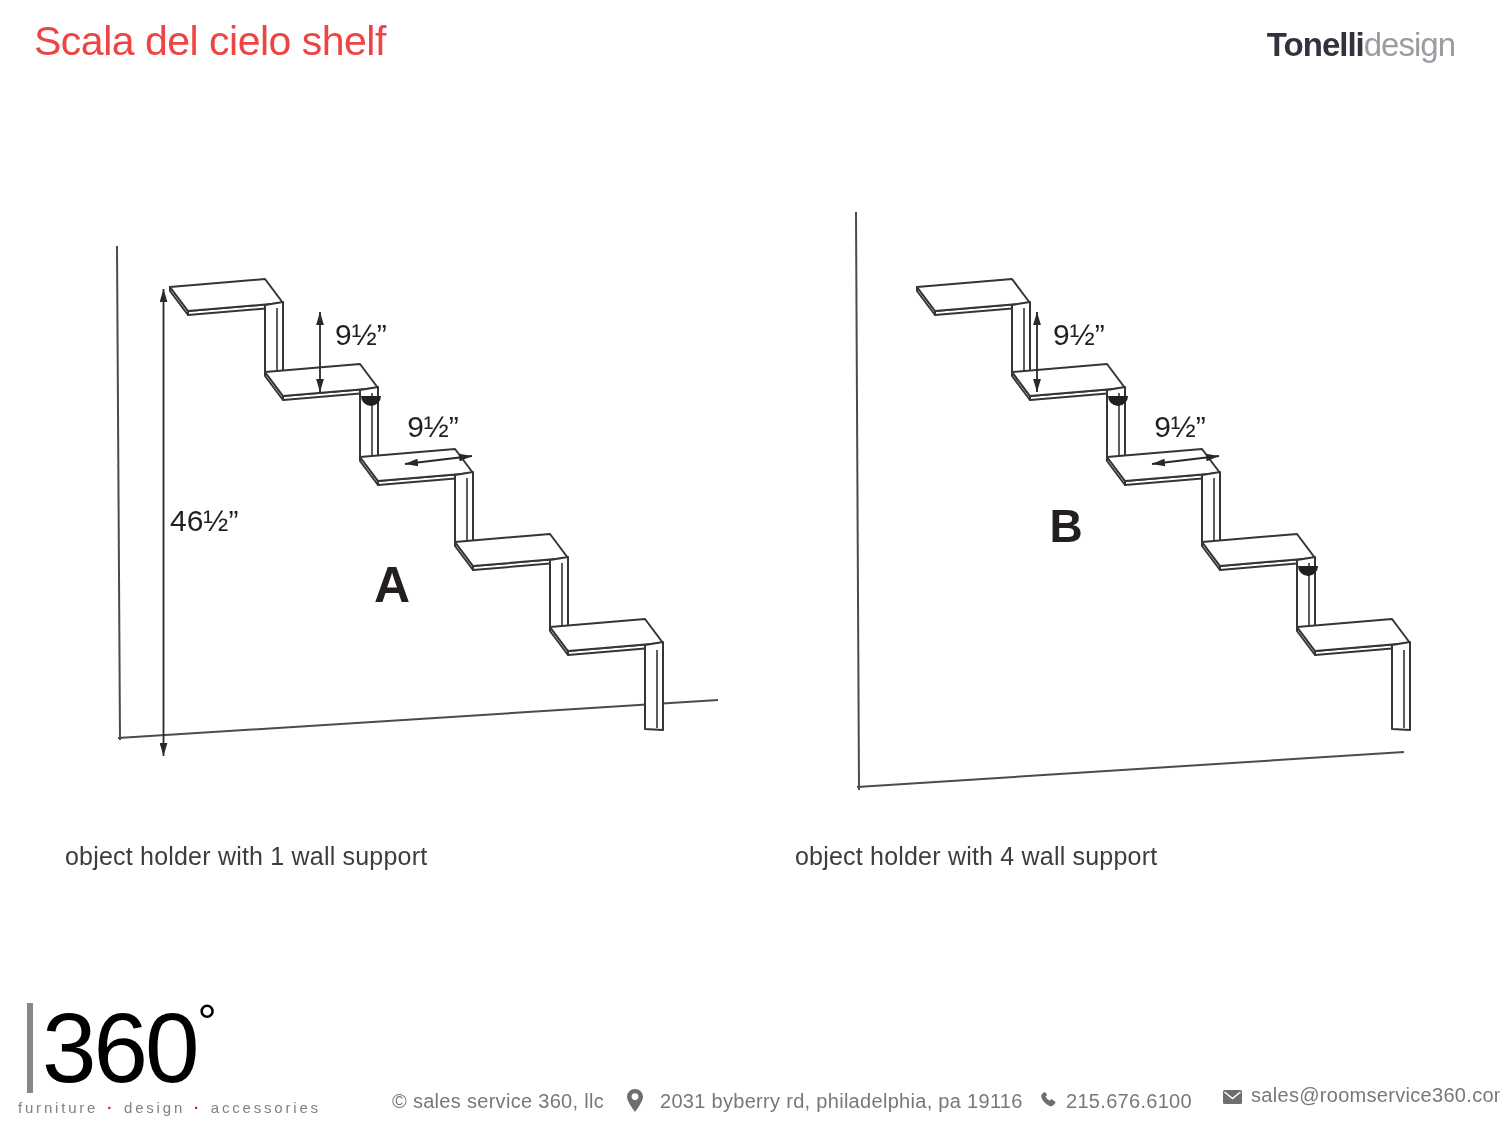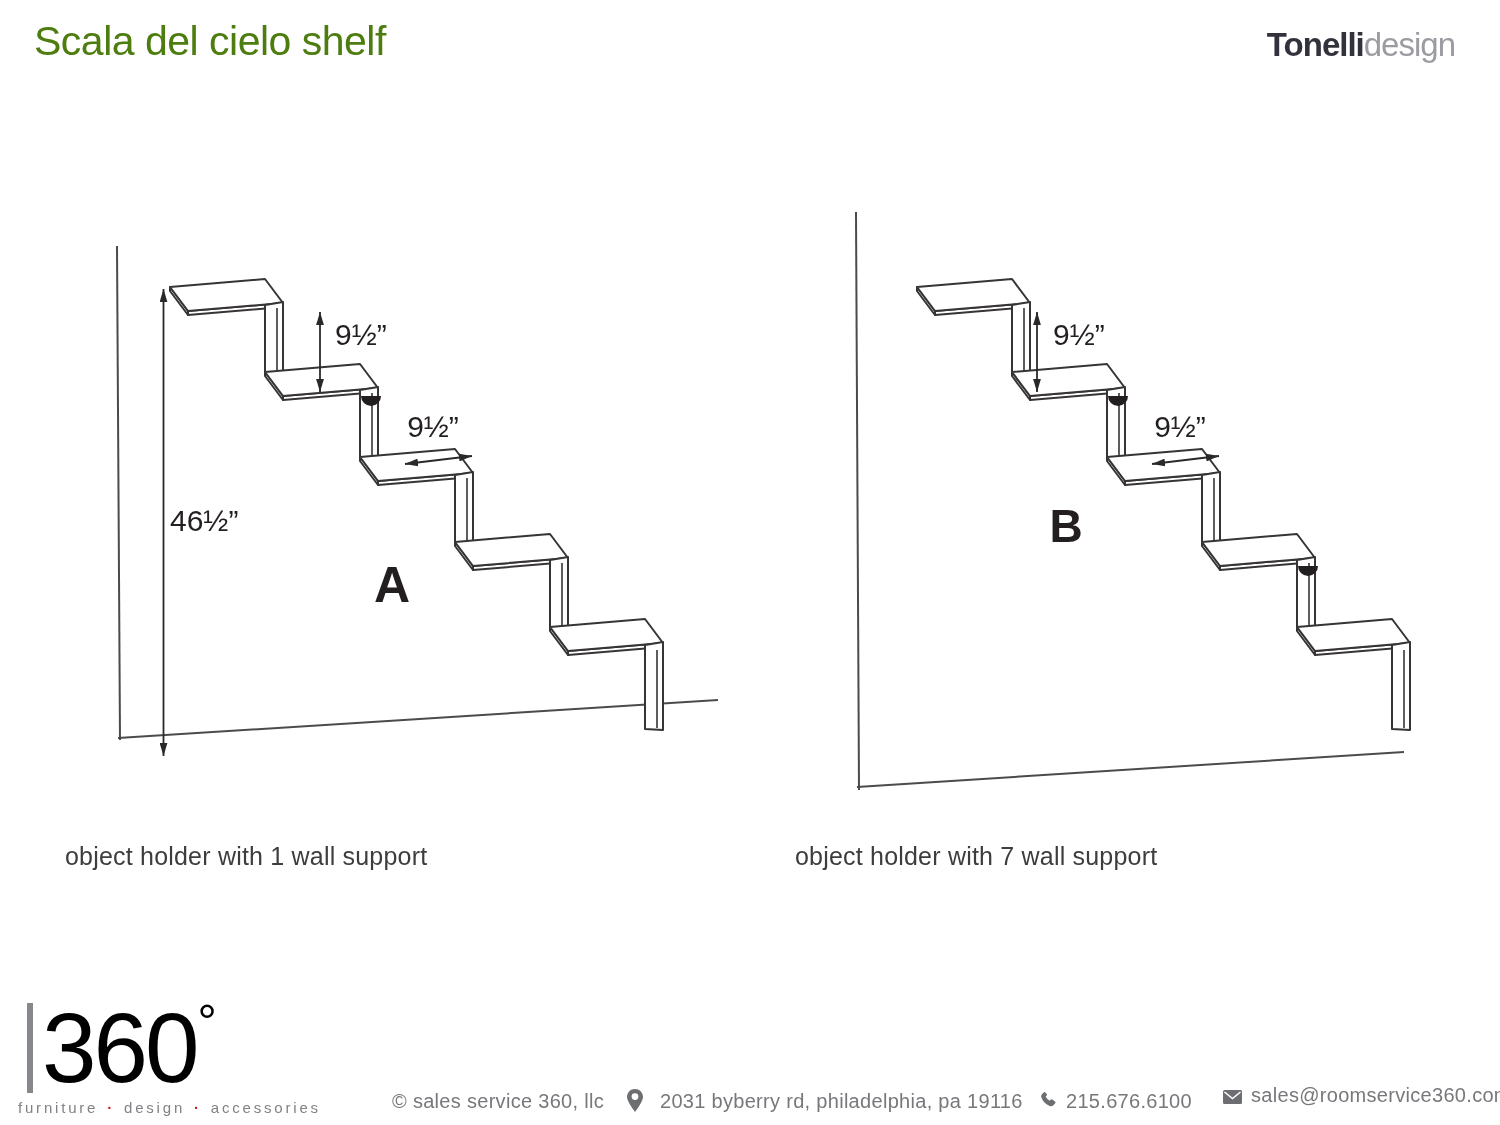--- a/index.html
+++ b/index.html
@@ -1,21 +1,21 @@
 <!DOCTYPE html>
 <html><head>
 <meta charset="utf-8">
 <style>
   html,body{margin:0;padding:0;background:#fff;}
   body{width:1500px;height:1125px;position:relative;overflow:hidden;
        font-family:"Liberation Sans",sans-serif;color:#231f20;}
   .abs{position:absolute;}
 
   
-  .page-title{left:34px;top:18px;font-size:41px;font-weight:500;letter-spacing:-0.5px;color:#4d7c0f;}
+  .page-title{left:34px;top:18px;font-size:41px;font-weight:500;letter-spacing:-0.5px;color:#ef4444;}
   .brand{right:45px;top:26px;font-size:33px;letter-spacing:-1px;white-space:nowrap;}
   .brand .b1{font-weight:bold;color:#32323c;}
   .brand .b2{font-weight:normal;color:#9b9ba2;}
 
   
   svg.diagram{position:absolute;overflow:visible;}
   .face{fill:#ffffff;stroke:#373435;stroke-width:2;stroke-linejoin:round;}
   .edge{stroke:#373435;stroke-width:1.6;fill:none;}
   .dot{fill:#231f20;stroke:none;}
   .wallline{stroke:#4d4a4b;stroke-width:2;fill:none;}
@@ -138,21 +138,21 @@
       <line x1="564" y1="455" x2="564" y2="533" class="edge"></line>
     </g>
   <line class="dim" x1="197" y1="117" x2="197" y2="197" marker-start="url(#ah-b)" marker-end="url(#ah-b)"></line>
   <line class="dim" x1="312" y1="269" x2="379" y2="261" marker-start="url(#ah-b)" marker-end="url(#ah-b)"></line>
   <text class="dim-label" x="213" y="150">9½”</text>
   <text class="dim-label" x="340" y="242" text-anchor="middle">9½”</text>
   <text class="letter" x="226" y="347" font-size="46" text-anchor="middle">B</text>
 </svg>
 
 <div class="abs caption caption-a">object holder with 1 wall support</div>
-<div class="abs caption caption-b">object holder with 7 wall support</div>
+<div class="abs caption caption-b">object holder with 4 wall support</div>
 
 <div class="abs rs-logo">
   <div class="rs-row">
     <div class="rs-bar"></div>
     <div class="rs-360"><span>360</span><span class="rs-deg">°</span></div>
   </div>
   <div class="rs-tagline">
     <span>furniture</span><span class="tdot">·</span><span>design</span><span class="tdot">·</span><span>accessories</span>
   </div>
 </div>

